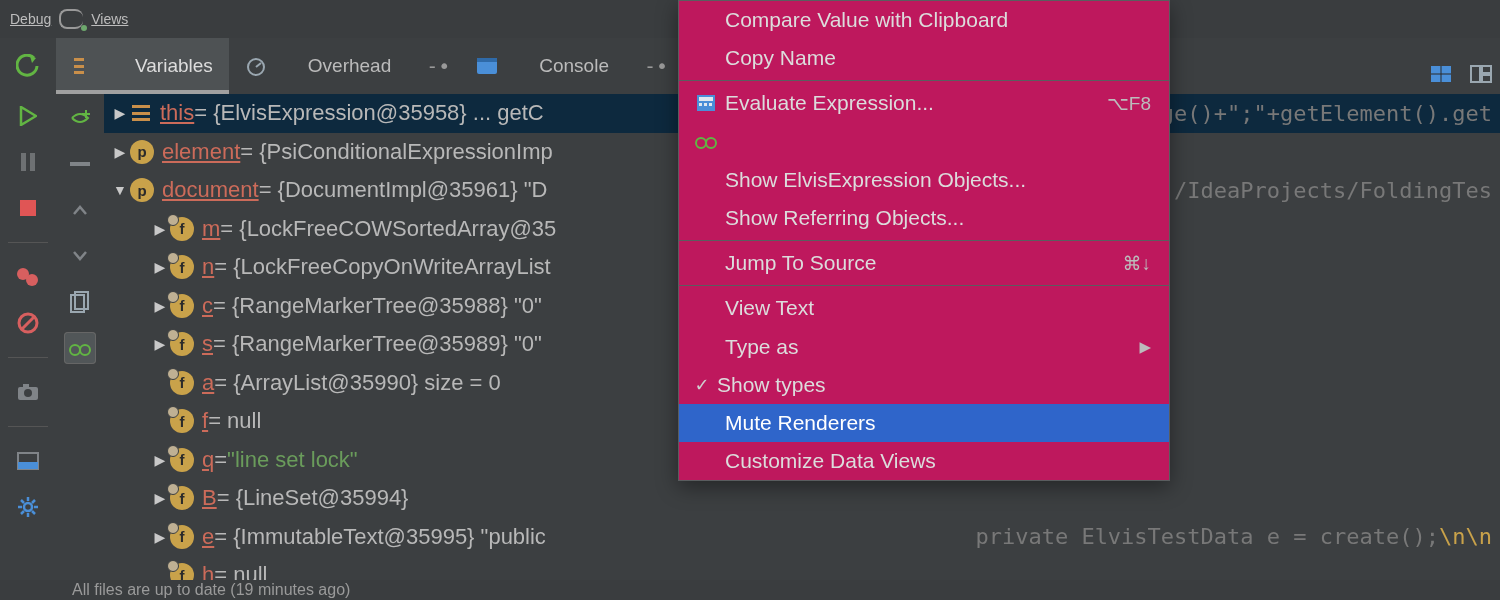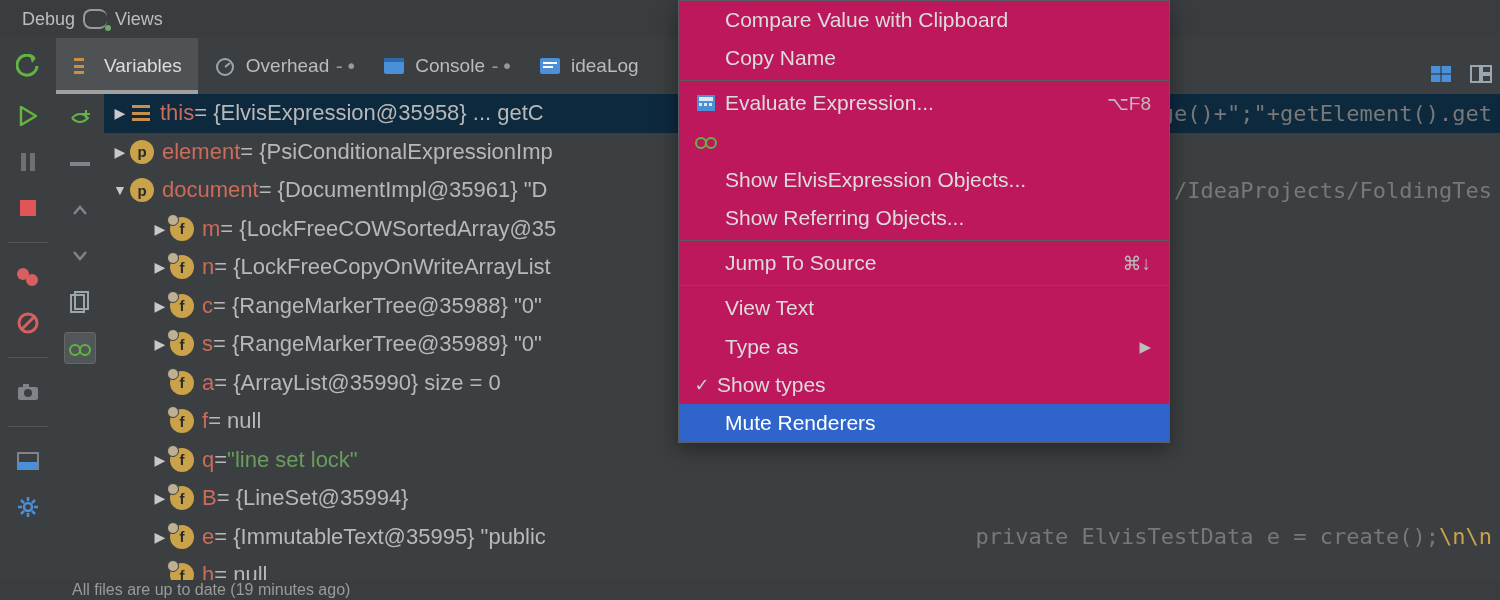--- a/index.html
+++ b/index.html
@@ -1,26 +1,26 @@
 <!DOCTYPE html>
 <html><head>
 <meta charset="utf-8">
 <style>
   html,body{margin:0;padding:0;width:1500px;height:600px;overflow:hidden;background:#3c3f41;font-family:'.SF NS Text','Helvetica Neue',Arial,sans-serif;font-size:19px;color:#bbb;}
   *{box-sizing:border-box;}
 
   
-  .title-bar{height:38px;display:flex;align-items:center;background:#3a3d3f;padding-left:22px;font-size:18px;color:#bdbdbd;}
+  .title-bar{height:38px;display:flex;align-items:center;background:#3a3d3f;padding-left:10px;font-size:14px;color:#bdbdbd;text-decoration:underline;}
   .title-bar .plug-icon{display:inline-block;position:relative;width:24px;height:20px;margin:0 8px;border:2px solid #999;border-radius:8px 8px 8px 8px;border-right:none;}
   .title-bar .plug-icon::after{content:"";position:absolute;right:-4px;bottom:-4px;width:6px;height:6px;border-radius:50%;background:#6da86d;}
 
   
   .tab-row{height:56px;display:flex;align-items:center;background:#3c3f41;border-bottom:0;}
   .left-gutter-top{width:56px;height:56px;display:flex;align-items:center;justify-content:center;}
-  .tab{display:flex;align-items:center;height:56px;padding:0 16px;color:#bbb;cursor:default;position:relative;}
+  .tab{display:flex;align-items:center;height:56px;padding:0 16px;color:#bbb;cursor:default;position:relative;gap:31px;}
   .tab.active{background:#4e5254;color:#ddd;}
   .tab.active::after{content:"";position:absolute;bottom:0;left:0;right:0;height:4px;background:#a0a0a0;}
   .tab .ticon{width:22px;height:22px;margin-right:10px;display:inline-flex;align-items:center;justify-content:center;}
   .push-icon{display:inline-block;width:18px;font-family:monospace;font-size:20px;color:#999;margin-left:4px;}
 
   
   .body{display:flex;height:506px;position:relative;}
   .rail{width:56px;background:#3c3f41;display:flex;flex-direction:column;align-items:center;padding-top:8px;gap:18px;}
   .rail .rbtn{width:28px;height:28px;display:flex;align-items:center;justify-content:center;color:#bbb;cursor:default;}
   .rail-sep{width:40px;height:1px;background:#555;margin:2px 0;}
@@ -32,21 +32,21 @@
   .row{display:flex;align-items:center;height:38.5px;white-space:nowrap;padding-right:8px;}
   .row.sel{background:#0d293e;}
   .arrow{width:20px;display:inline-block;text-align:center;color:#c8c8c8;font-size:14px;}
   .indent{display:inline-block;}
   .chip{display:inline-flex;width:24px;height:24px;border-radius:50%;align-items:center;justify-content:center;font-size:15px;font-weight:700;margin-right:8px;flex-shrink:0;}
   .chip.p{background:#c9a24a;color:#2b2b2b;}
   .chip.f{background:#c9a24a;color:#2b2b2b;position:relative;}
   .chip.f::before{content:"";position:absolute;top:-3px;left:-3px;width:10px;height:10px;border-radius:50%;background:#bfb093;border:1px solid #3c3f41;}
   .stack-icon{display:inline-flex;width:22px;height:22px;margin-right:8px;flex-direction:column;justify-content:space-between;padding:3px 2px;}
   .stack-icon span{height:3px;background:#c98f4a;display:block;}
-  .vname{color:#cc6b5a;}
+  .vname{color:#cc6b5a;text-decoration:underline;}
   .vtext{color:#b8b8b8;}
   .vstr{color:#6a9c5b;}
   .tail{color:#787878;font-family:Menlo,monospace;}
 
   
   .right-icons{position:absolute;top:56px;right:8px;display:flex;gap:18px;align-items:center;height:36px;}
   .right-icons span{color:#888;font-size:19px;}
 
   
   .menu{position:absolute;left:678px;top:0;width:492px;background:#be185d;border:1px solid #5a5d5f;box-shadow:0 6px 20px rgba(0,0,0,.4);color:#dcdcdc;font-size:21px;z-index:50;}
@@ -398,17 +398,21 @@
       <span class="msub">▶</span>
     </div>
   <div class="mi">
       <span class="chk">✓</span>
       <span class="mlabel">Show types</span>
     </div>
   <div class="mi hi">
       <span class="micon"></span>
       <span class="mlabel">Mute Renderers</span>
     </div>
+  <div class="mi">
+      <span class="micon"></span>
+      <span class="mlabel">Customize Data Views</span>
+    </div>
 </div>
 
 <div class="status">
     <span>All files are up to date (19 minutes ago)</span>
   </div>
 
 </body></html>

